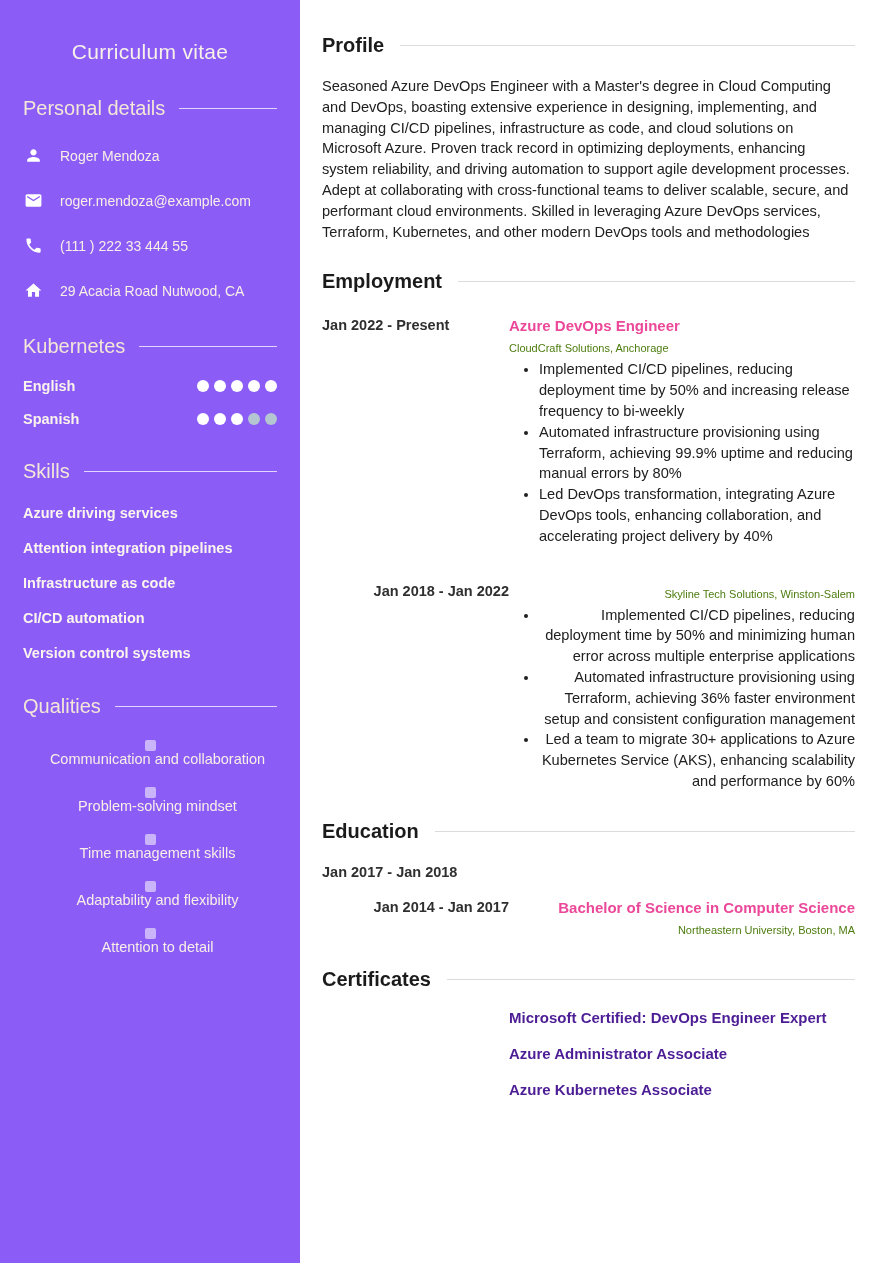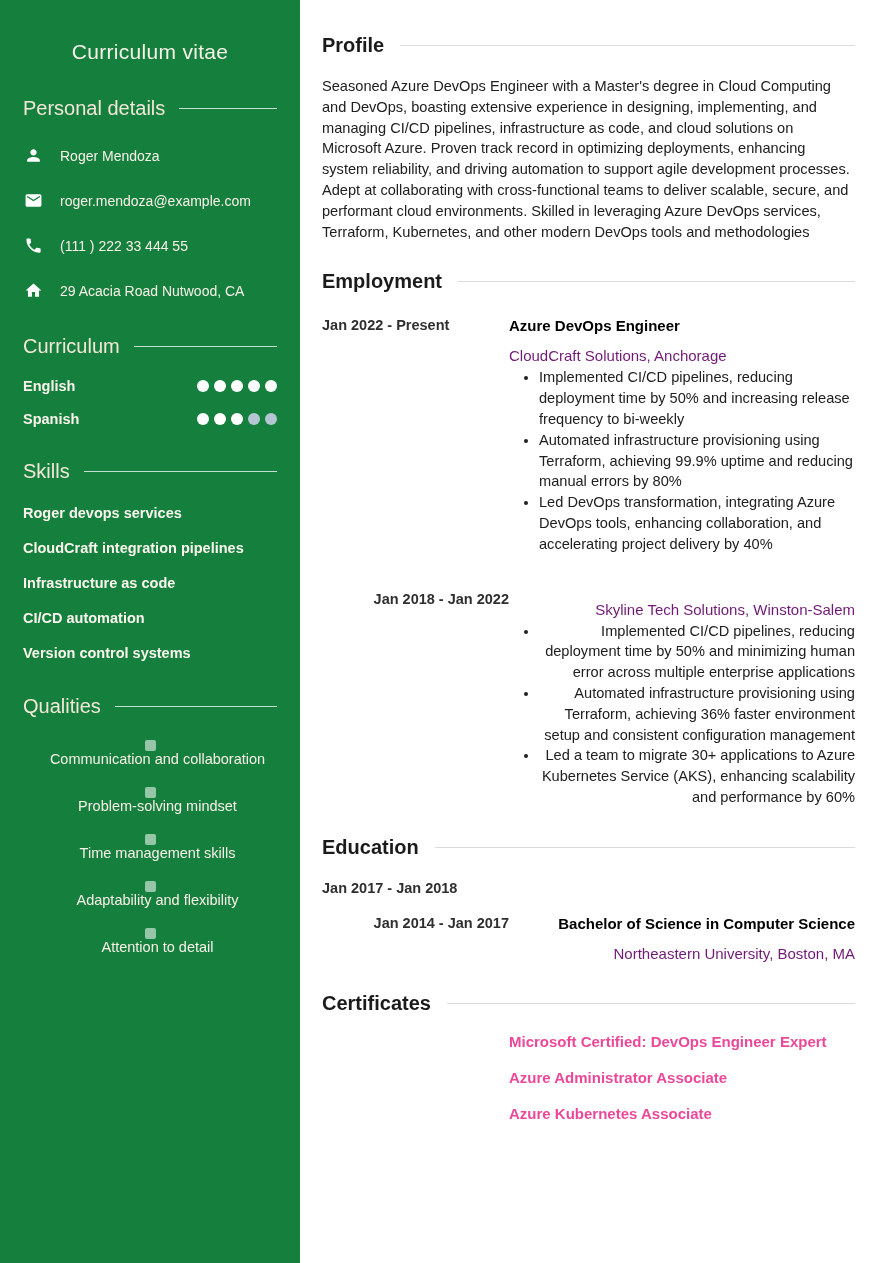--- a/index.html
+++ b/index.html
@@ -9,21 +9,21 @@
     display: flex;
     background: #ffffff;
     overflow: hidden;
   }
 
   
   .sidebar {
     width: 300px;
     min-width: 300px;
     height: 1263px;
-    background: #15803d;
+    background: #8b5cf6;
     padding: 0 23px;
     color: #F6EDE3;
   }
   .cv-title {
     margin-top: 40px;
     text-align: center;
     font-size: 21px;
     font-weight: 400;
     color: #F8F1E9;
     letter-spacing: 0.3px;
@@ -138,27 +138,27 @@
   .entry + .entry { margin-top: 35px; text-align: right; }
   .entry-dates {
     font-size: 14.5px;
     font-weight: 700;
     color: #2F2F2F;
     line-height: 19px;
   }
   .entry-title {
     font-size: 15px;
     font-weight: 700;
-    color: #000000;
+    color: #ec4899;
     line-height: 20px;
   }
   .entry-company {
-    font-size: 15px;
-    color: #701a75;
-    margin-top: 10px;
+    font-size: 11px;
+    color: #4d7c0f;
+    margin-top: 2px;
     line-height: 20px;
   }
   .entry ul {
     margin-top: 1px;
     padding-left: 30px;
   }
   .entry ul li {
     font-size: 14.6px;
     line-height: 20.8px;
     color: #202020;
@@ -167,21 +167,21 @@
   .edu-entry + .edu-entry { margin-top: 16px; }
   .cert-list { margin-top: 4px; }
   .cert-item {
     display: grid;
     grid-template-columns: 187px 1fr;
     margin-top: 18px;
   }
   .cert-name {
     font-size: 15px;
     font-weight: 700;
-    color: #ec4899;
+    color: #4c1d95;
     line-height: 18px;
   }
 </style>
 </head>
 <body>
 
 <aside class="sidebar">
   <h1 class="cv-title">Curriculum vitae</h1>
 
   <div class="side-heading">
@@ -217,21 +217,21 @@
       <span class="cicon">
         <svg viewBox="0 0 24 24">
             <path d="M10 20v-6h4v6h5v-8h3L12 3 2 12h3v8z"></path>
           </svg>
       </span>
       <span class="ctext">29 Acacia Road Nutwood, CA</span>
     </div>
   </div>
 
   <div class="side-heading">
-    <h2>Curriculum</h2>
+    <h2>Kubernetes</h2>
     <span class="rule"></span>
   </div>
   <div class="lang-list">
     <div class="lang-row">
       <span class="lang-name">English</span>
       <span class="dots">
           <span class="dot filled"></span>
           <span class="dot filled"></span>
           <span class="dot filled"></span>
           <span class="dot filled"></span>
@@ -248,22 +248,22 @@
           <span class="dot"></span>
         </span>
     </div>
   </div>
 
   <div class="side-heading">
     <h2>Skills</h2>
     <span class="rule"></span>
   </div>
   <div class="skill-list">
-    <div class="skill-item">Roger devops services</div>
-    <div class="skill-item">CloudCraft integration pipelines</div>
+    <div class="skill-item">Azure driving services</div>
+    <div class="skill-item">Attention integration pipelines</div>
     <div class="skill-item">Infrastructure as code</div>
     <div class="skill-item">CI/CD automation</div>
     <div class="skill-item">Version control systems</div>
   </div>
 
   <div class="side-heading">
     <h2>Qualities</h2>
     <span class="rule"></span>
   </div>
   <div class="quality-list">

